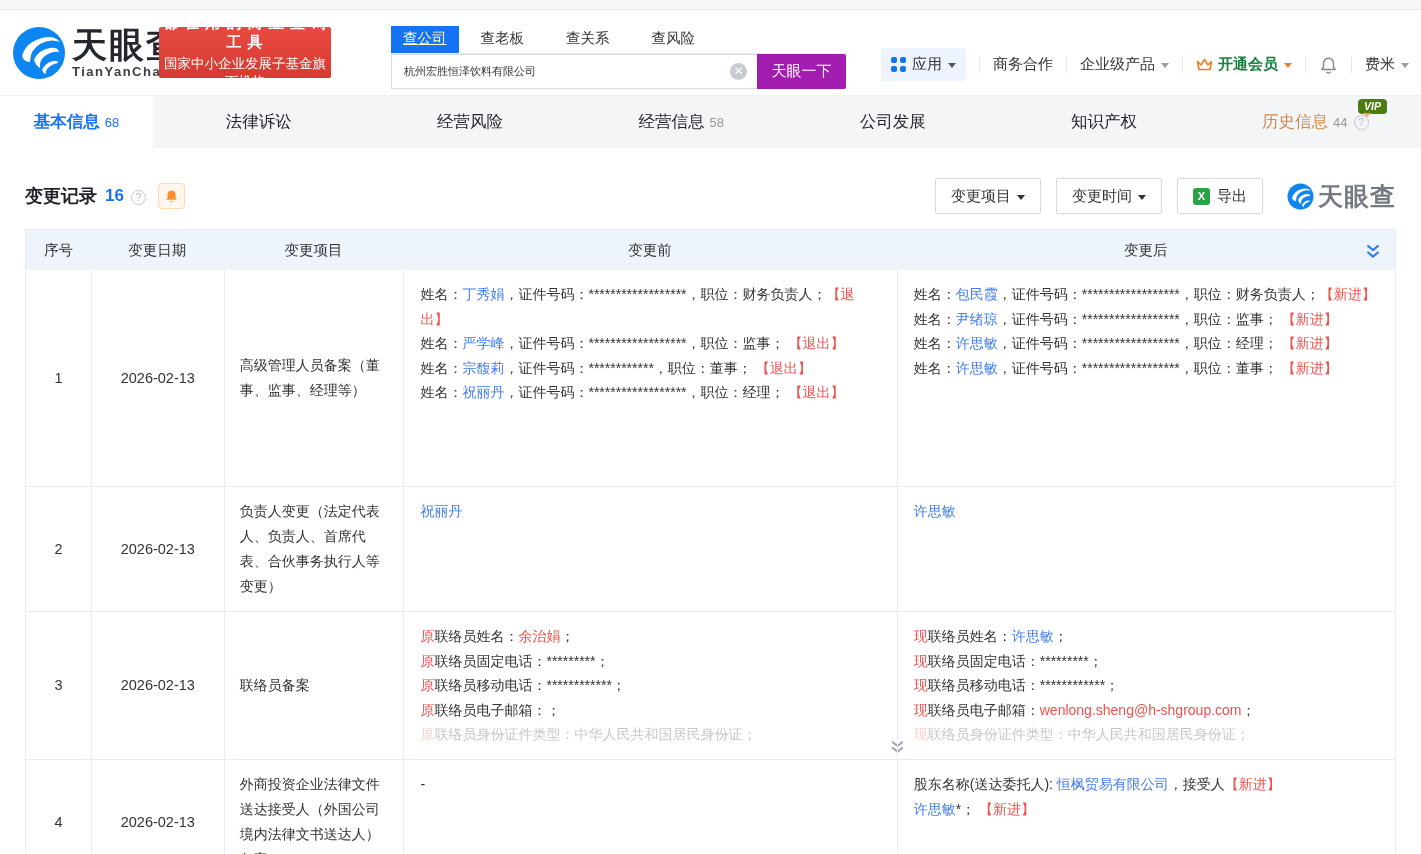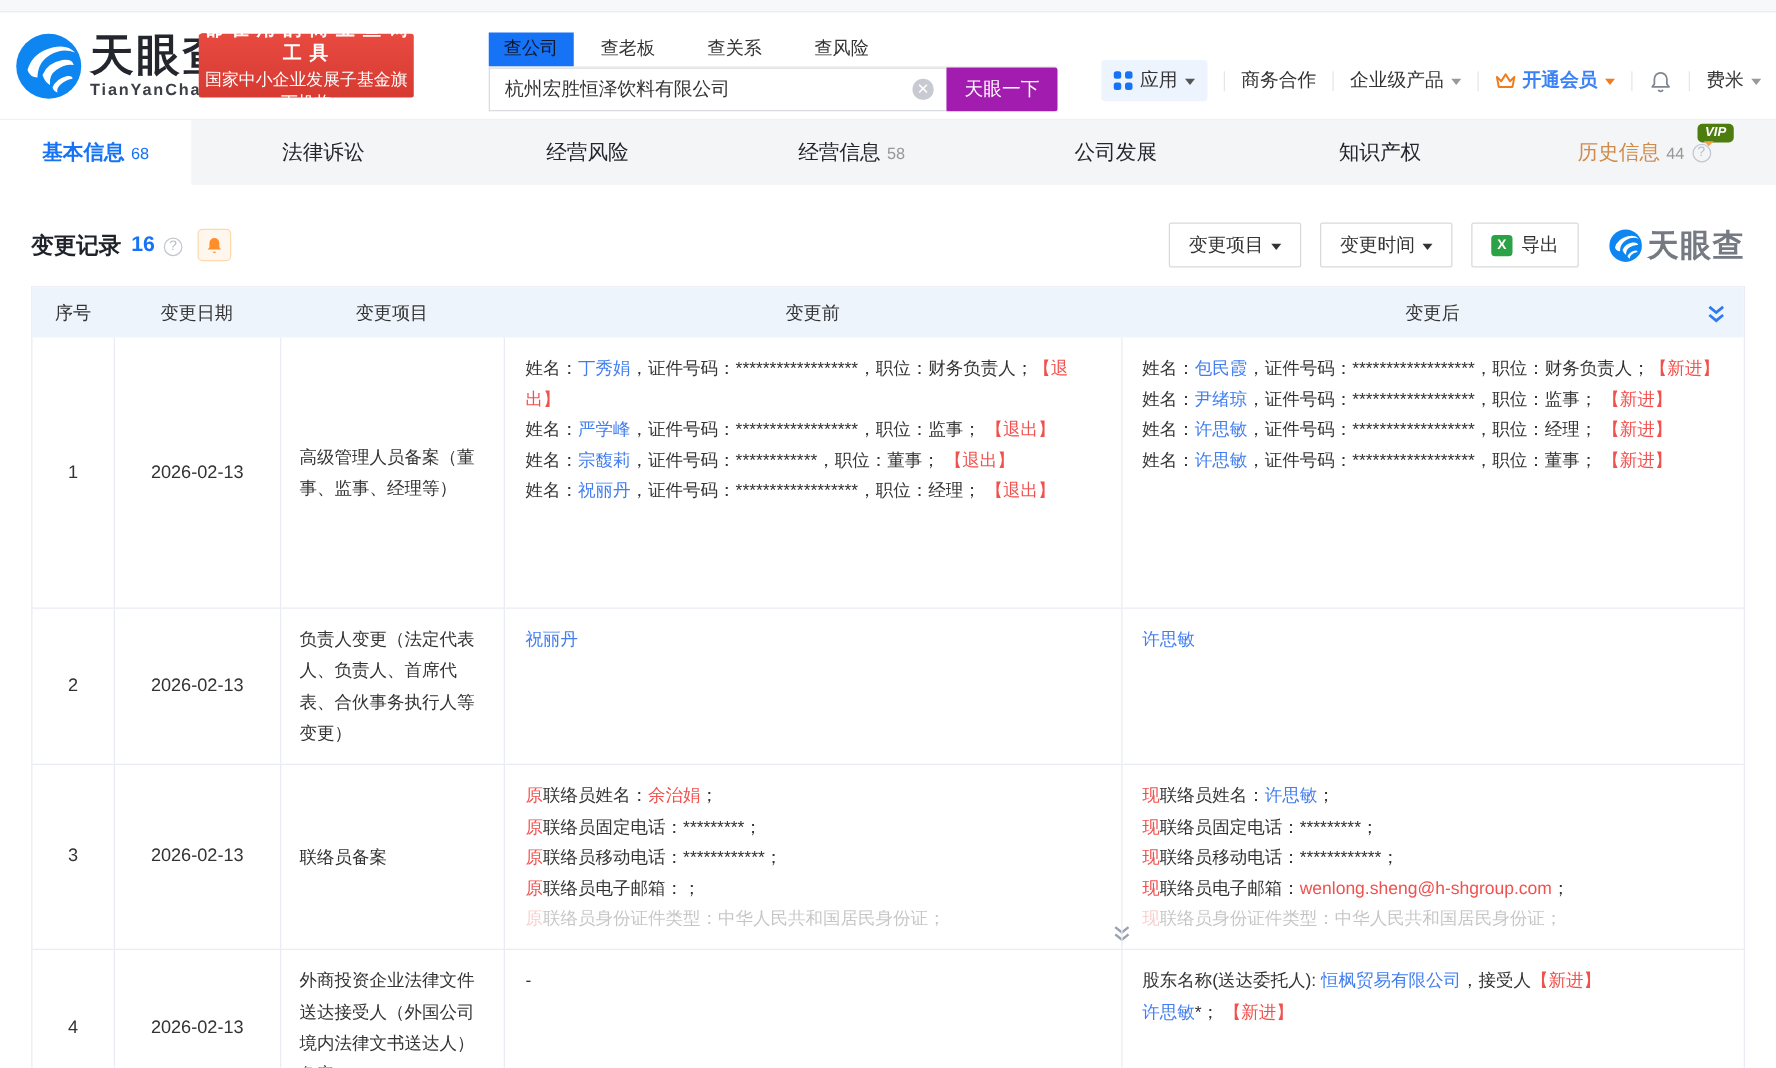--- a/index.html
+++ b/index.html
@@ -21,40 +21,40 @@
   .brand-domain { font-size:13px; font-weight:bold; color:#3c3f45; letter-spacing:1.5px; margin-top:2px;}
   .banner { position:absolute; left:159px; top:17px; width:172px; height:51px;
     background:linear-gradient(180deg,#e84a40,#d63a31); color:#fff; text-align:center;
     display:flex; flex-direction:column; justify-content:center; border-radius:2px;}
   .banner-l1 { font-size:15px; font-weight:bold; letter-spacing:1px; }
   .banner-l2 { font-size:13.5px; margin-top:3px; }
 
   .search-block { position:absolute; left:391px; top:16px; width:455px; }
   .search-tabs { display:flex; align-items:flex-end; border-bottom:1px solid #ececec; }
   .search-tab { font-size:14.5px; color:#333; padding:3px 10px 5px; margin-right:22px; cursor:pointer; }
-  .search-tab.active { background:#1673f6; color:#0f172a; margin-right:12px; padding:3px 12px 5px; }
+  .search-tab.active { background:#1673f6; color:#fef9c3; margin-right:12px; padding:3px 12px 5px;text-decoration:underline; }
   .search-row { display:flex; margin-top:0; }
   .search-input-wrap { position:relative; width:366px; }
   .search-input { width:100%; height:35px; border:1px solid #d8dbe0; border-right:none; padding:0 26px 0 12px;
-    font-size:15px; color:#333; outline:none; font-family:Liberation Sans, sans-serif; }
+    font-size:11px; color:#333; outline:none; font-family:Liberation Sans, sans-serif; }
   .clear-icon { position:absolute; right:10px; top:9px; width:17px; height:17px; border-radius:50%;
     background:#c7cad0; color:#fff; font-size:12px; line-height:17px; text-align:center; cursor:pointer;}
   .search-btn { width:89px; height:35px; background:#a21caf; color:#fff; border:none; font-size:15px;
     cursor:pointer; border-radius:0 2px 2px 0; font-family:inherit; }
 
   .top-nav { position:absolute; right:12px; top:38px; display:flex; align-items:center; font-size:15px; }
   .nav-sep { width:1px; height:16px; background:#e6e6e6; margin:0 13px; }
   .nav-item { display:flex; align-items:center; cursor:pointer; color:#333; }
   .apps-chip { background:#eef4fe; border-radius:3px; padding:7px 10px; }
   .grid-icon { width:15px; height:15px; display:grid; grid-template-columns:6px 6px; grid-template-rows:6px 6px;
     gap:3px; margin-right:6px; }
   .grid-icon i { background:#1673f6; border-radius:2px; }
   .caret { width:0; height:0; border-left:4.5px solid transparent; border-right:4.5px solid transparent;
     border-top:5px solid #555; margin-left:6px; margin-top:2px;}
-  .vip-link { color:#3b82f6; font-weight:bold; }
+  .vip-link { color:#15803d; font-weight:bold; }
   .vip-link .caret { border-top-color:#f07c1c; }
   .crown-icon { margin-right:5px; }
   .bell-nav { margin-top:2px; }
 
   
   .tabbar { display:flex; height:53px; background:#f4f5f7; border-top:1px solid #f0f0f0; }
   .tab { flex:1; display:flex; align-items:center; justify-content:center; font-size:16.5px; color:#23262d;
     cursor:pointer; position:relative; }
   .tab.active { flex:0 0 153px; background:#fff; color:#1673f6; font-weight:bold; }
   .tab .cnt { font-size:13px; color:#999; margin-left:5px; font-weight:normal; }

